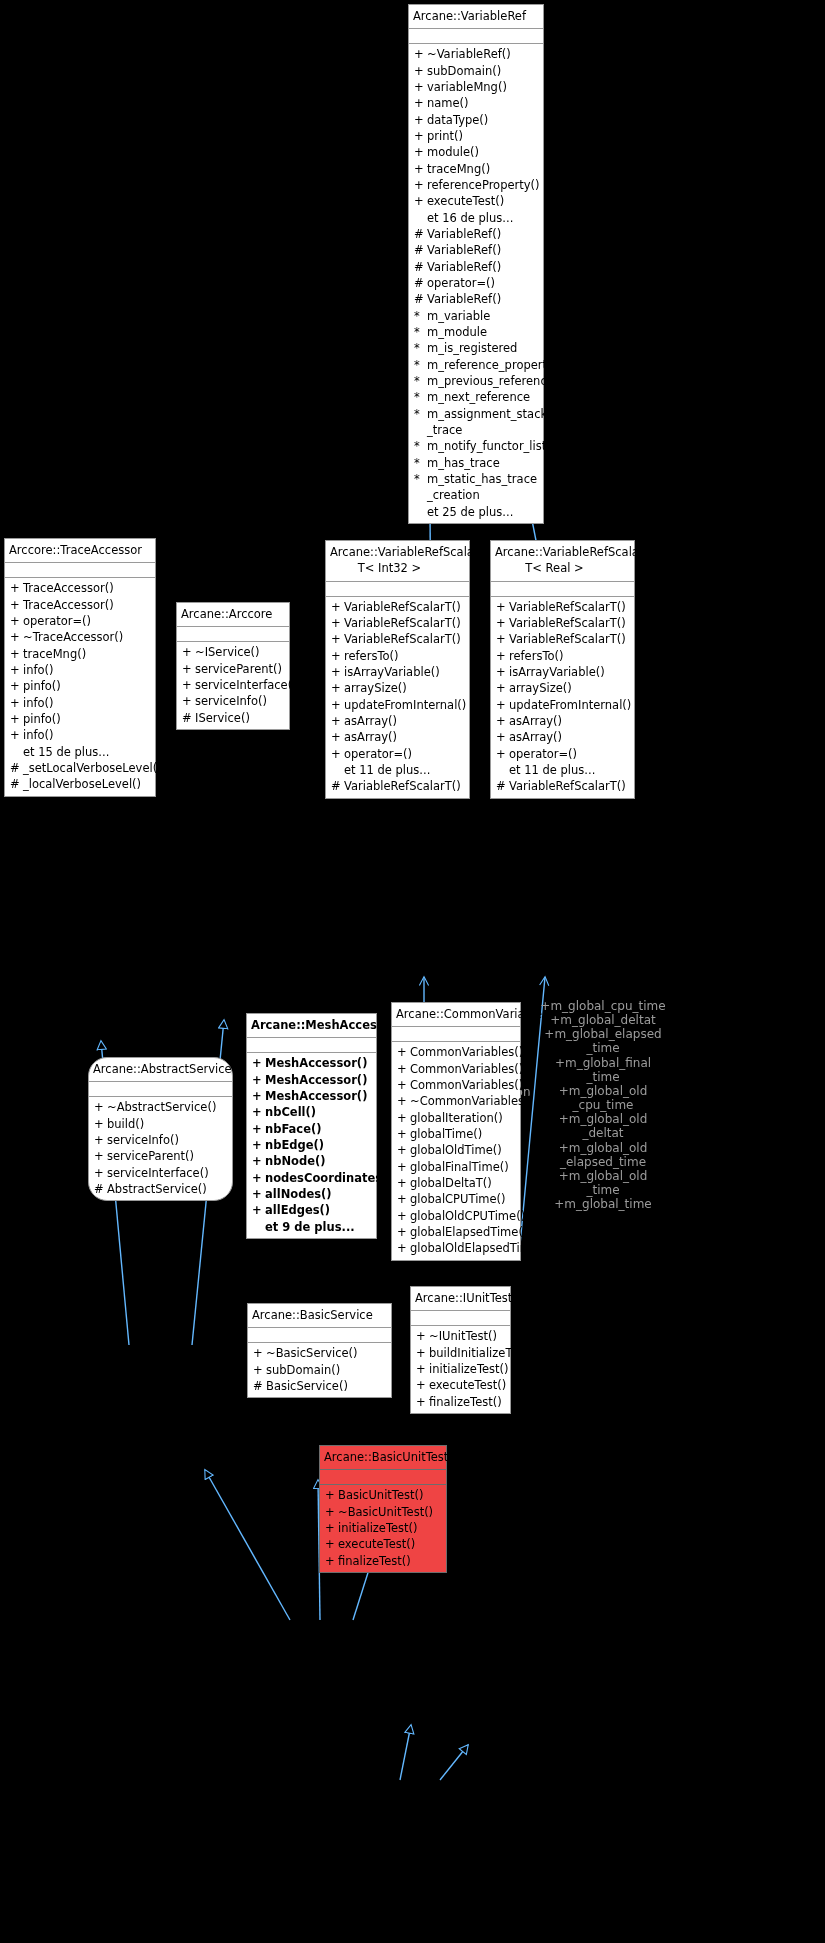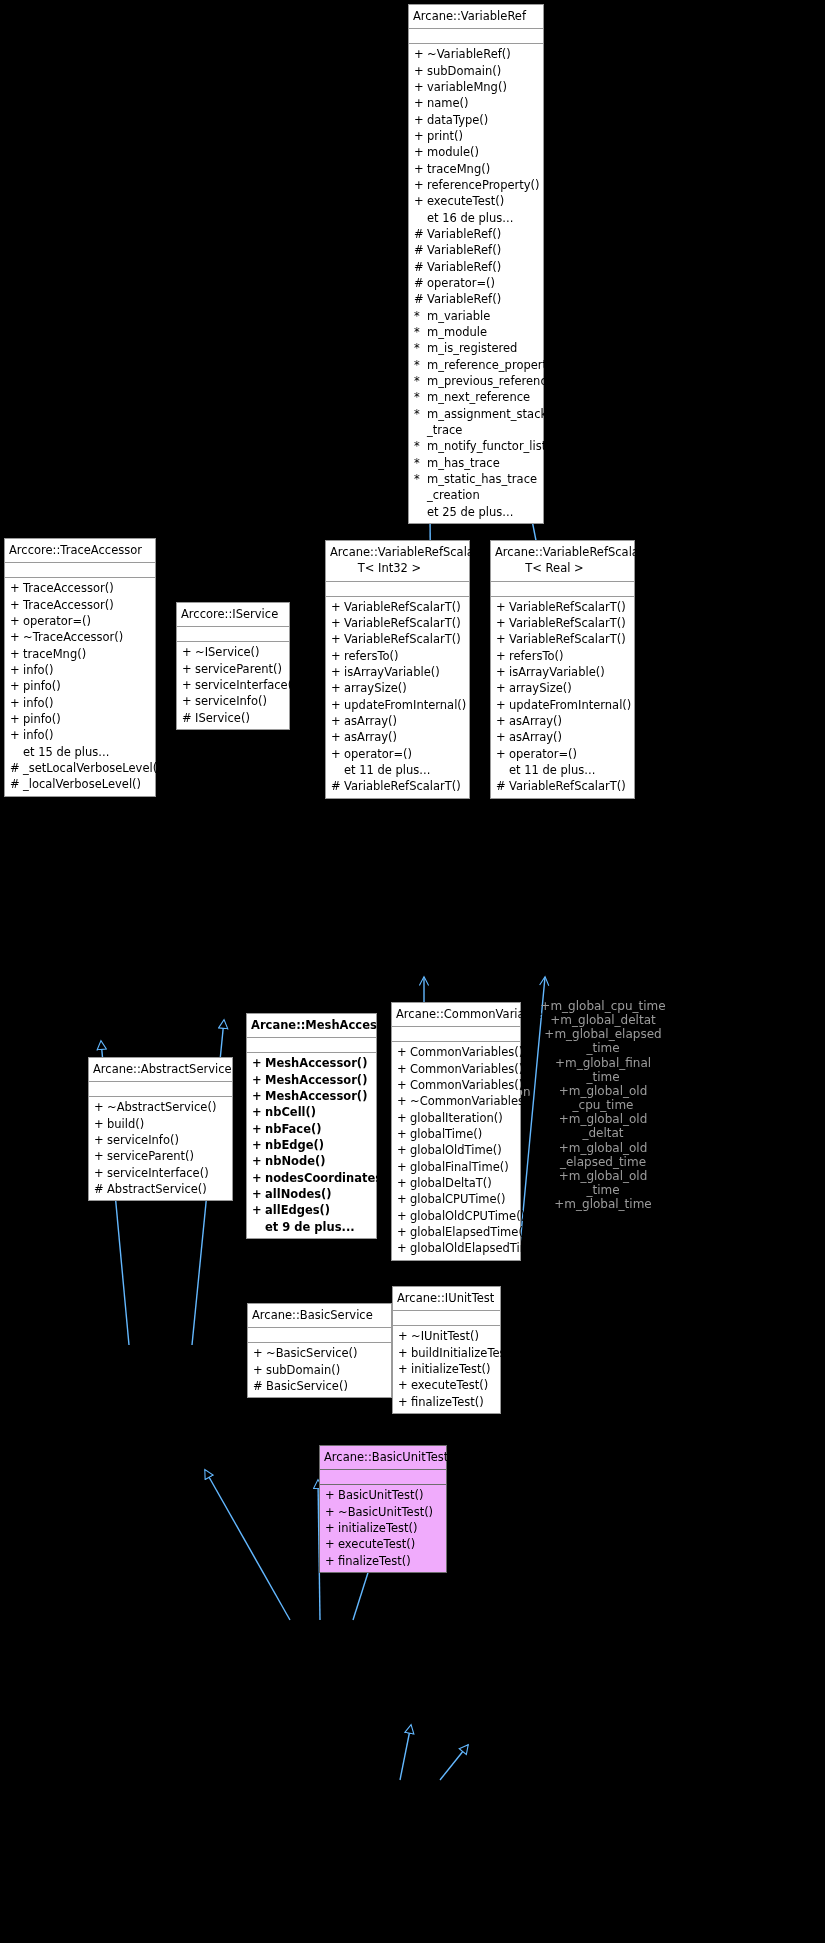--- a/index.html
+++ b/index.html
@@ -45,21 +45,21 @@
     flex:0 0 13px;
     text-align:left;
   }
   .uml .mem{flex:1 1 auto;}
   .uml .more{
     padding:0 4px 0 18px;
     white-space:nowrap;
   }
 
   
-  .uml.current{background:#f0abfc;border:1px solid #6d6d6d;}
+  .uml.current{background:#ef4444;border:1px solid #6d6d6d;}
   .uml.current .title{border-bottom:1px solid #6d6d6d;}
   .uml.current .attrs{border-bottom:1px solid #6d6d6d;}
 
   
   .elabel{
     position:absolute;
     color:#9b9b9b;
     font-size:12px;
     line-height:1.18;
     text-align:center;
@@ -287,21 +287,21 @@
           <span class="mem">_setLocalVerboseLevel()</span>
         </div>
         <div class="row">
           <span class="vis">#</span>
           <span class="mem">_localVerboseLevel()</span>
         </div>
       </div>
     </div>
 
   <div class="uml" style="left:176px;top:602px;width:114px;">
-      <div class="title">Arccore::IService</div>
+      <div class="title">Arcane::Arccore</div>
       <div class="attrs"></div>
       <div class="ops">
         <div class="row">
           <span class="vis">+</span>
           <span class="mem">~IService()</span>
         </div>
         <div class="row">
           <span class="vis">+</span>
           <span class="mem">serviceParent()</span>
         </div>
@@ -419,21 +419,21 @@
           <span class="mem">operator=()</span>
         </div>
         <div class="more">et 11 de plus...</div>
         <div class="row">
           <span class="vis">#</span>
           <span class="mem">VariableRefScalarT()</span>
         </div>
       </div>
     </div>
 
-  <div class="uml" style="left:88px;top:1057px;width:145px;">
+  <div class="uml" style="left:88px;top:1057px;width:145px;border-radius:19px;">
       <div class="title">Arcane::AbstractService</div>
       <div class="attrs"></div>
       <div class="ops">
         <div class="row">
           <span class="vis">+</span>
           <span class="mem">~AbstractService()</span>
         </div>
         <div class="row">
           <span class="vis">+</span>
           <span class="mem">build()</span>
@@ -576,21 +576,21 @@
           <span class="vis">+</span>
           <span class="mem">subDomain()</span>
         </div>
         <div class="row">
           <span class="vis">#</span>
           <span class="mem">BasicService()</span>
         </div>
       </div>
     </div>
 
-  <div class="uml" style="left:392px;top:1286px;width:109px;">
+  <div class="uml" style="left:410px;top:1286px;width:101px;">
       <div class="title">Arcane::IUnitTest</div>
       <div class="attrs"></div>
       <div class="ops">
         <div class="row">
           <span class="vis">+</span>
           <span class="mem">~IUnitTest()</span>
         </div>
         <div class="row">
           <span class="vis">+</span>
           <span class="mem">buildInitializeTest()</span>

